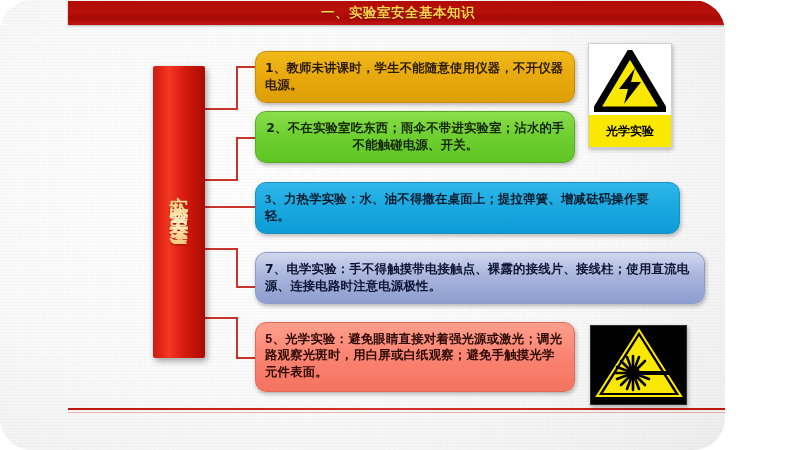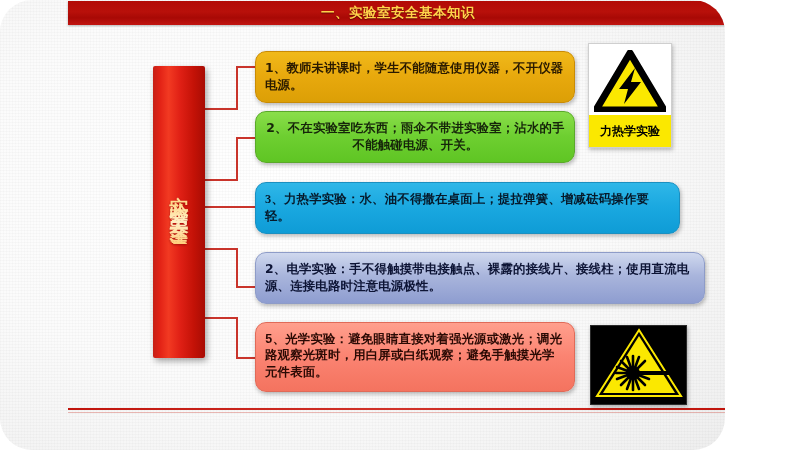--- a/index.html
+++ b/index.html
@@ -280,36 +280,36 @@
 
   <div class="card card-2">
     <div class="body">2、不在实验室吃东西；雨伞不带进实验室；沾水的手不能触碰电源、开关。</div>
   </div>
 
   <div class="card card-3">
     <div class="body">3、力热学实验：水、油不得撒在桌面上；提拉弹簧、增减砝码操作要轻。</div>
   </div>
 
   <div class="card card-4">
-    <div class="body">2、电学实验：手不得触摸带电接触点、裸露的接线片、接线柱；使用直流电源、连接电路时注意电源极性。</div>
+    <div class="body">7、电学实验：手不得触摸带电接触点、裸露的接线片、接线柱；使用直流电源、连接电路时注意电源极性。</div>
   </div>
 
   <div class="card card-5">
     <div class="body">5、光学实验：避免眼睛直接对着强光源或激光；调光路观察光斑时，用白屏或白纸观察；避免手触摸光学元件表面。</div>
   </div>
 
   <div class="sign-shock">
     <div class="tri-wrap">
       <svg width="72" height="62" viewBox="0 0 72 62">
         <polygon points="36,3 70,60 2,60" fill="#fbe800" stroke="#000000" stroke-width="7" stroke-linejoin="round"></polygon>
         <polygon points="41,18 25,39 34,39 30,54 47,32 37,32" fill="#000000"></polygon>
       </svg>
     </div>
     <div class="label-band">
-      <span>力热学实验</span>
+      <span>光学实验</span>
     </div>
   </div>
 
   <div class="sign-laser">
     <div>
       <svg width="88" height="72" viewBox="0 0 88 72">
         <polygon points="44,3 86,69 2,69" fill="none" stroke="#fbe800" stroke-width="2"></polygon>
         <polygon points="44,9 80,66 8,66" fill="#fbe800"></polygon>
         <g fill="#000000">
           <circle cx="38" cy="46" r="7"></circle>

